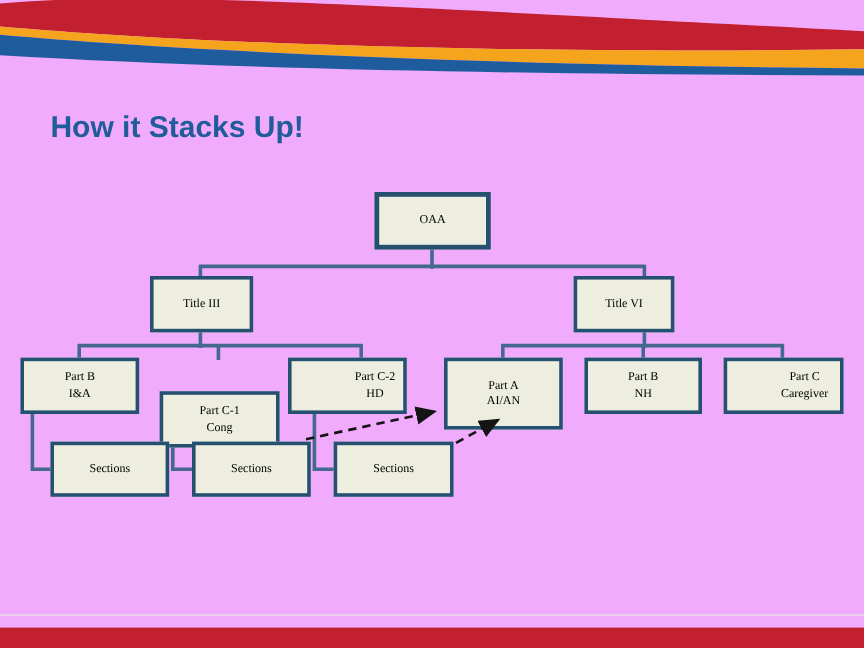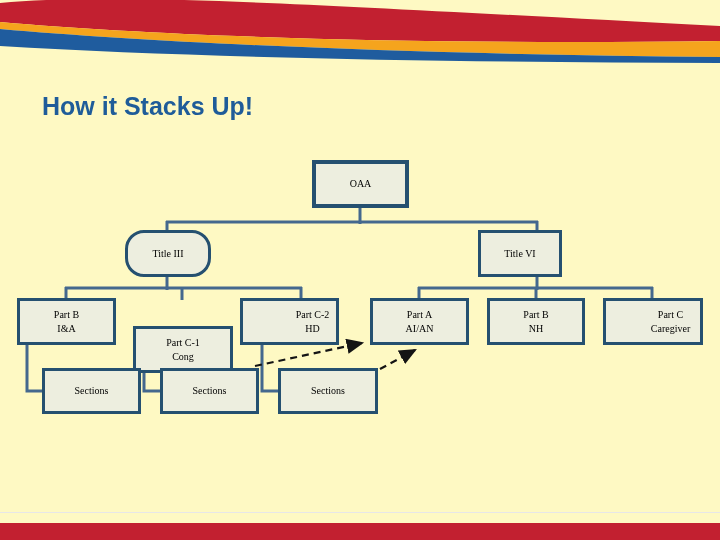--- a/index.html
+++ b/index.html
@@ -1,42 +1,42 @@
 <!DOCTYPE html>
 <html><head>
 <meta charset="utf-8">
 <style>
   html,body{margin:0;padding:0;}
   .slide{
-    position:relative;width:720px;height:540px;background:#fef9c3;
+    position:relative;width:720px;height:540px;background:#f0abfc;
     overflow:hidden;font-family:"Liberation Sans",sans-serif;
   }
   .ribbon{position:absolute;top:0;left:0;}
   .slide-title{
     position:absolute;left:42px;top:92px;margin:0;
     font-size:25px;font-weight:bold;color:#1F5C99;
     font-family:"Liberation Sans",sans-serif;letter-spacing:0px;
   }
   .connectors,.arrows{position:absolute;top:0;left:0;pointer-events:none;}
   .node{
     position:absolute;box-sizing:border-box;
     background:#EDEEDF;border:3px solid #255070;
     display:flex;align-items:center;justify-content:center;
     text-align:center;color:#000000;
     font-family:"Liberation Serif",serif;font-size:10px;line-height:1.32;
     white-space:pre-line;
   }
   
   #n-oaa        {left:312px;top:160px;width:97px;height:48px;border-width:4px;}
-  #n-title-iii  {left:125px;top:230px;width:86px;height:47px;border-radius:19px;}
+  #n-title-iii  {left:125px;top:230px;width:86px;height:47px;}
   #n-title-vi   {left:478px;top:230px;width:84px;height:47px;}
   #n-part-b-ia  {left:17px; top:298px;width:99px;height:47px;}
   #n-part-c1    {left:133px;top:298px;width:100px;height:47px;margin-top:28px;}
   #n-part-c2    {left:240px;top:298px;width:99px;height:47px;padding-left:46px;}
-  #n-part-a     {left:370px;top:298px;width:99px;height:47px;}
+  #n-part-a     {left:370px;top:298px;width:99px;height:60px;}
   #n-part-b-nh  {left:487px;top:298px;width:98px;height:47px;}
   #n-part-c-cg  {left:603px;top:298px;width:100px;height:47px;padding-left:35px;}
   #n-sections-1 {left:42px; top:368px;width:99px;height:46px;}
   #n-sections-2 {left:160px;top:368px;width:99px;height:46px;}
   #n-sections-3 {left:278px;top:368px;width:100px;height:46px;}
   .footer-hairline{
     position:absolute;left:0;top:512px;width:720px;height:1px;background:#E7E7E7;
   }
   .footer-bar{
     position:absolute;left:0;top:523px;width:720px;height:17px;background:#C22030;

